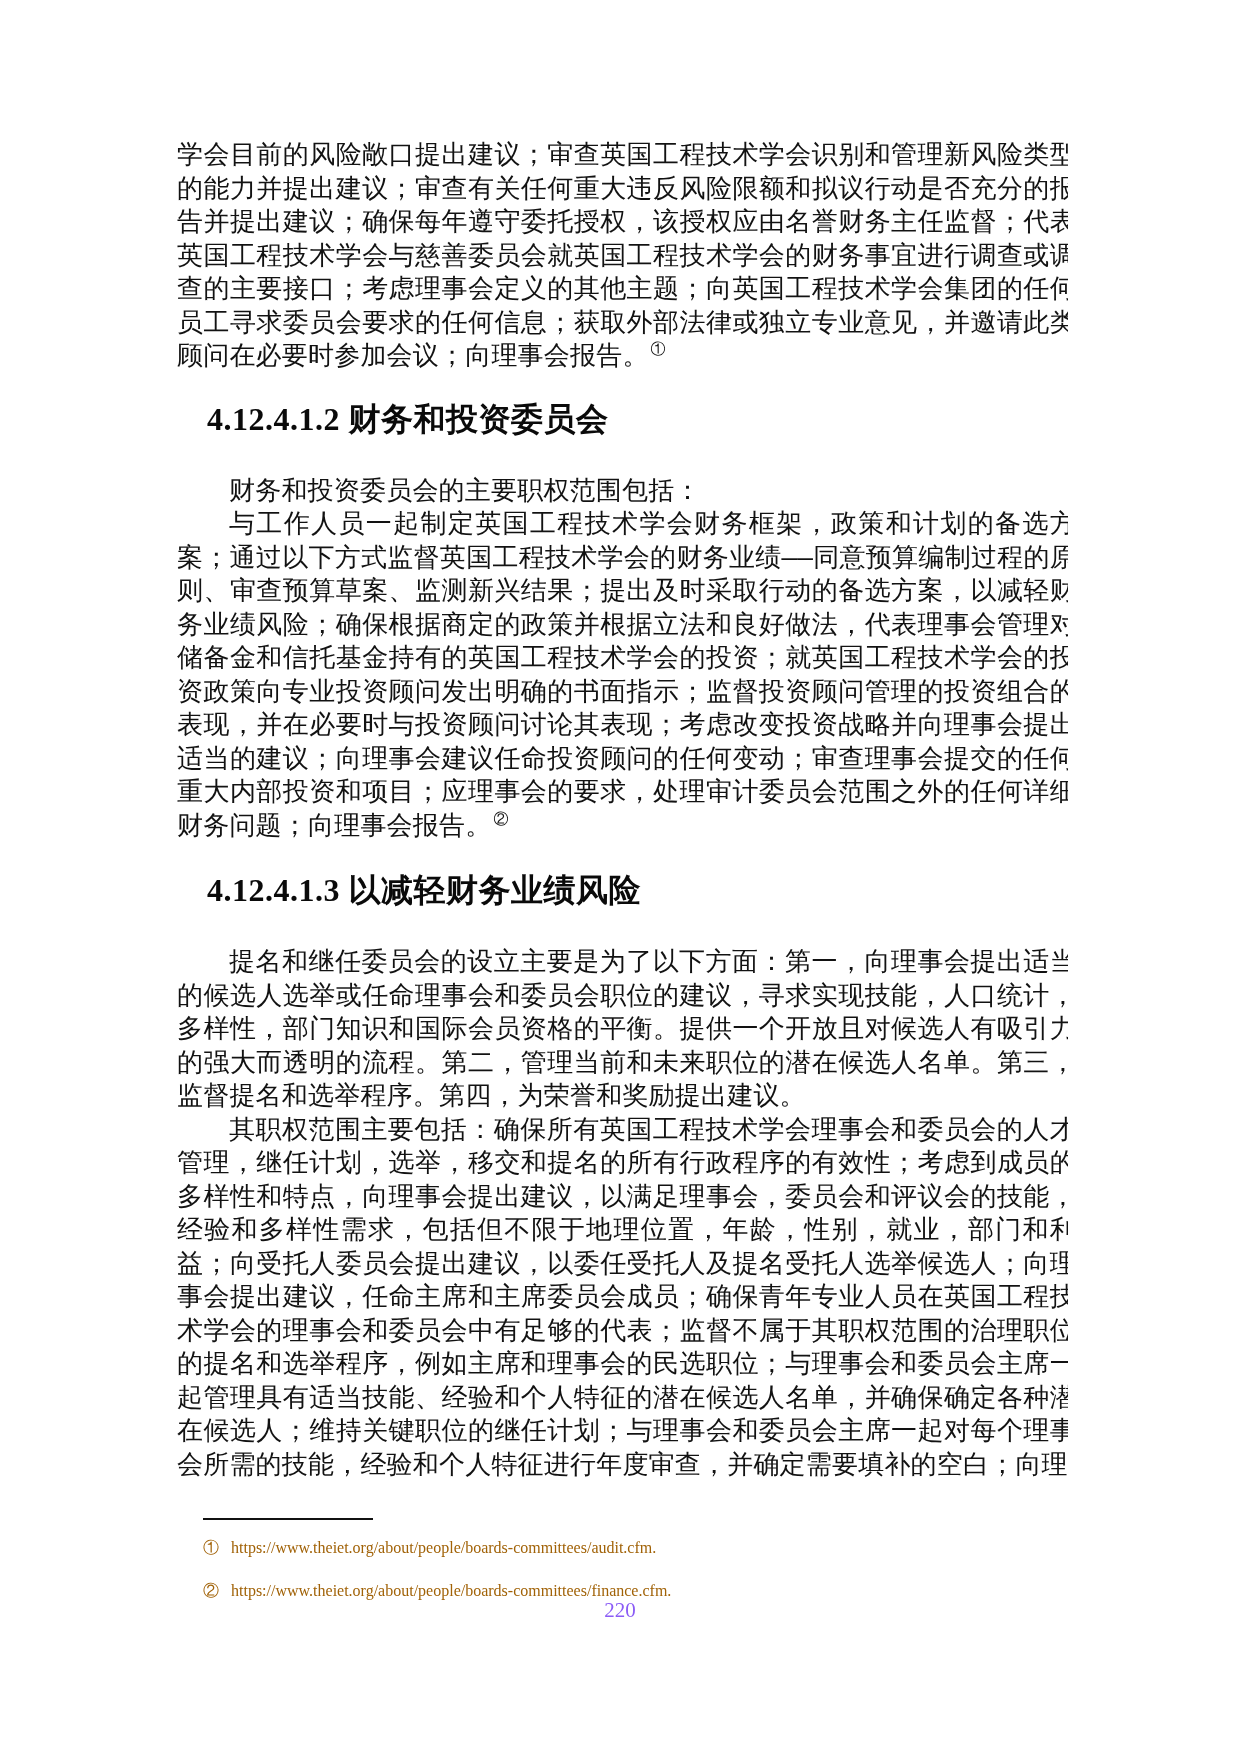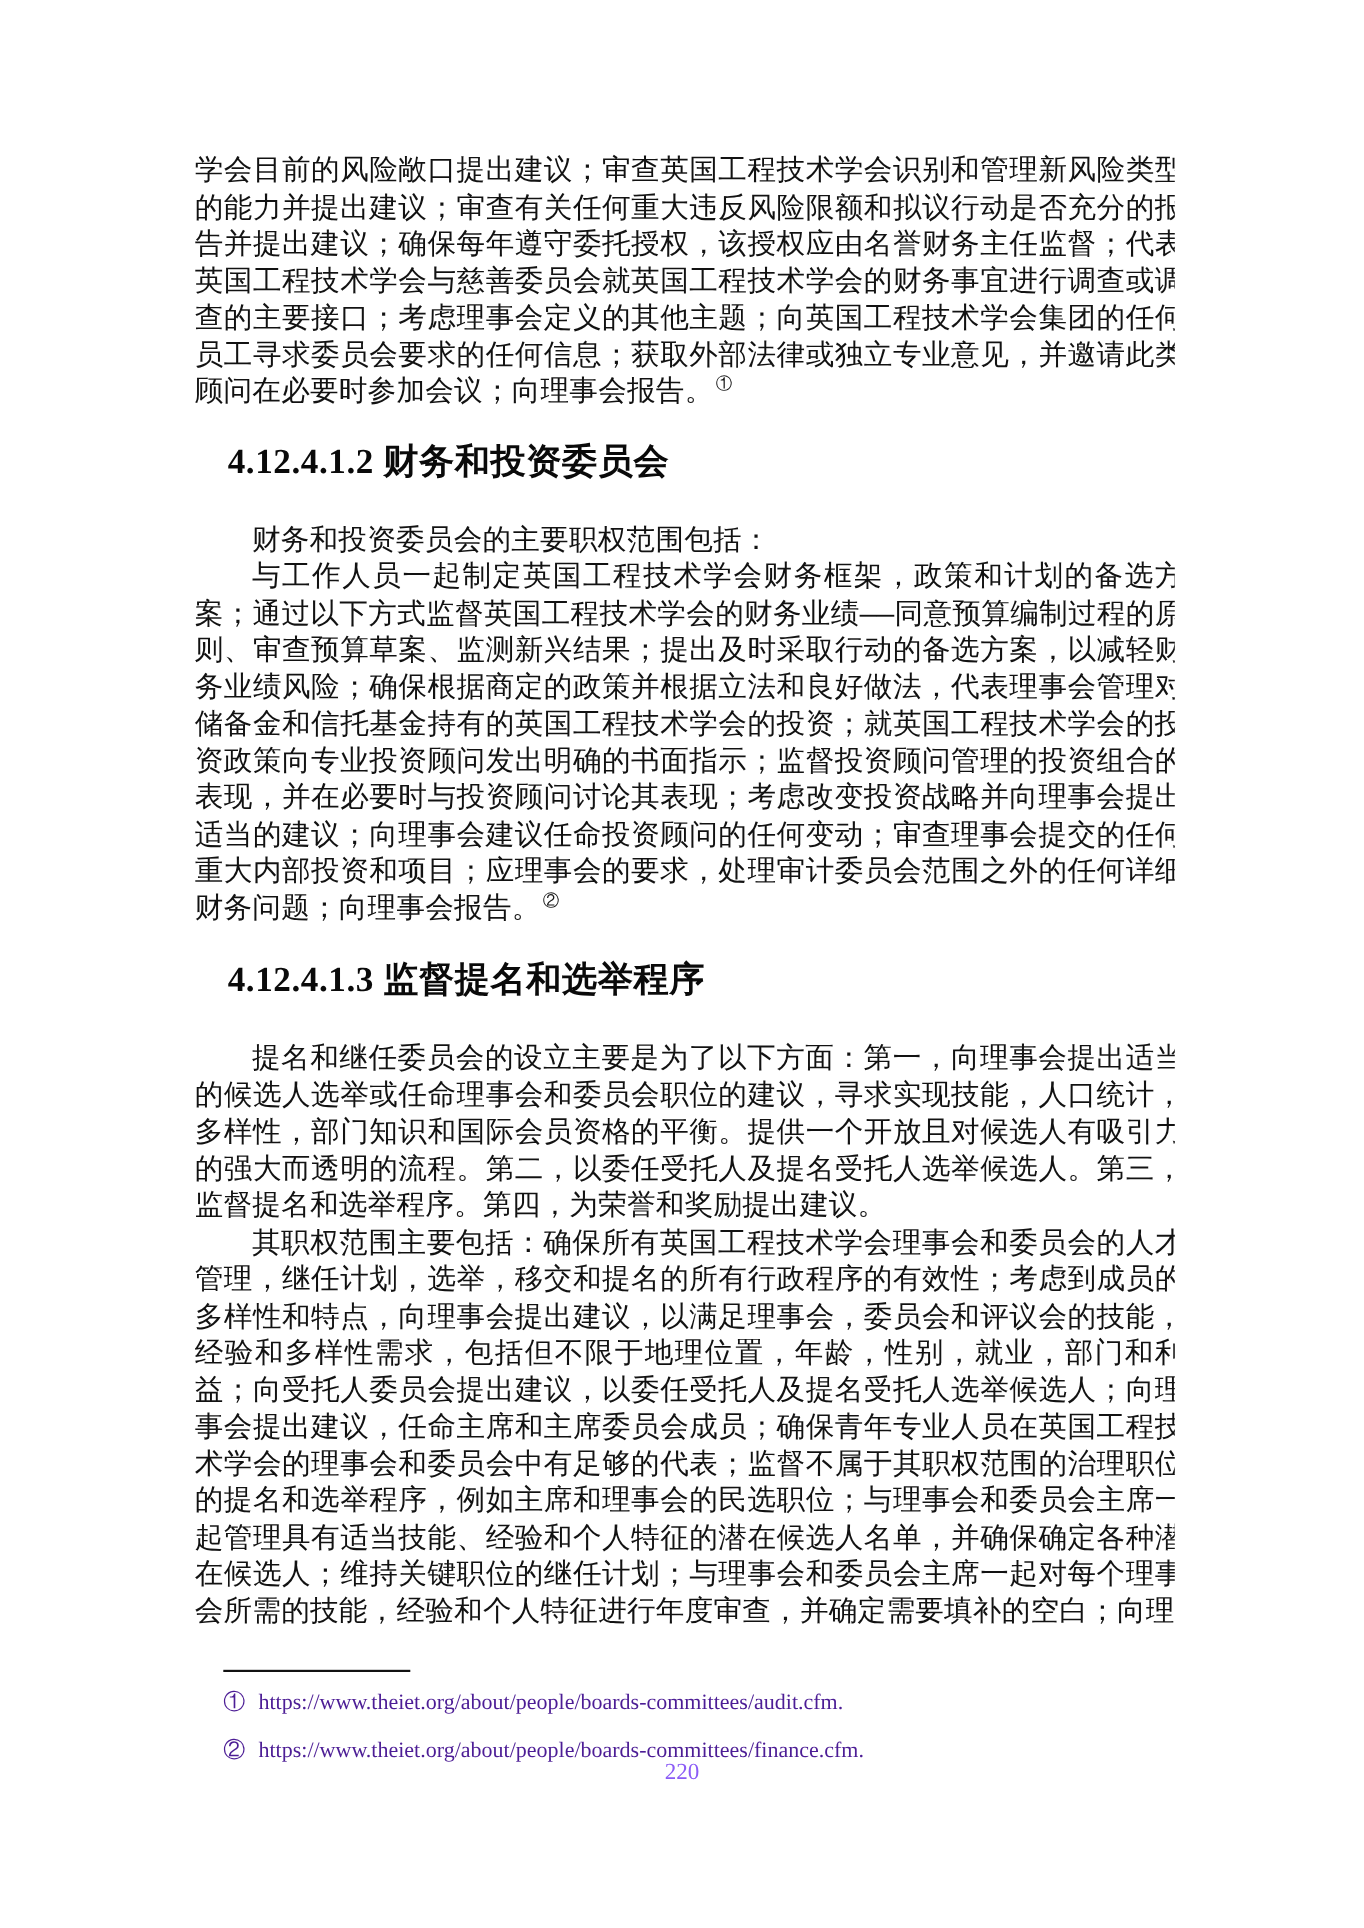--- a/index.html
+++ b/index.html
@@ -52,24 +52,24 @@
     top: 1518px;
     width: 880px;
   }
   .footnote-rule {
     width: 170px;
     border: none;
     border-top: 2px solid #111;
     margin: 0 0 16px 0;
   }
   .footnote-item {
-    font-size: 20px;
+    font-size: 16px;
     line-height: 24px;
     margin: 0 0 19px 0;
-    color: #4c1d95;
+    color: #a16207;
     font-family: "Liberation Serif", "DejaVu Serif", serif;
   }
   .footnote-item .fn-marker {
     display: inline-block;
     margin-right: 12px;
   }
   .page-number {
     position: absolute;
     left: 0;
     top: 1598px;
@@ -87,23 +87,23 @@
   <div class="content">
 
     <p class="body-par"><span>学会目前的风险敞口提出建议；审查英国工程技术学会识别和管理新风险类型的能力并提出建议；审查有关任何重大违反风险限额和拟议行动是否充分的报告并提出建议；确保每年遵守委托授权，该授权应由名誉财务主任监督；代表英国工程技术学会与慈善委员会就英国工程技术学会的财务事宜进行调查或调查的主要接口；考虑理事会定义的其他主题；向英国工程技术学会集团的任何员工寻求委员会要求的任何信息；获取外部法律或独立专业意见，并邀请此类顾问在必要时参加会议；向理事会报告。</span><sup class="fn-ref">①</sup></p>
 
     <h2 class="section-heading">4.12.4.1.2 财务和投资委员会</h2>
 
     <p class="body-par indent"><span>财务和投资委员会的主要职权范围包括：</span></p>
 
     <p class="body-par indent"><span>与工作人员一起制定英国工程技术学会财务框架，政策和计划的备选方案；通过以下方式监督英国工程技术学会的财务业绩——同意预算编制过程的原则、审查预算草案、监测新兴结果；提出及时采取行动的备选方案，以减轻财务业绩风险；确保根据商定的政策并根据立法和良好做法，代表理事会管理对储备金和信托基金持有的英国工程技术学会的投资；就英国工程技术学会的投资政策向专业投资顾问发出明确的书面指示；监督投资顾问管理的投资组合的表现，并在必要时与投资顾问讨论其表现；考虑改变投资战略并向理事会提出适当的建议；向理事会建议任命投资顾问的任何变动；审查理事会提交的任何重大内部投资和项目；应理事会的要求，处理审计委员会范围之外的任何详细财务问题；向理事会报告。</span><sup class="fn-ref">②</sup></p>
 
-    <h2 class="section-heading">4.12.4.1.3 监督提名和选举程序</h2>
+    <h2 class="section-heading">4.12.4.1.3 以减轻财务业绩风险</h2>
 
-    <p class="body-par indent"><span>提名和继任委员会的设立主要是为了以下方面：第一，向理事会提出适当的候选人选举或任命理事会和委员会职位的建议，寻求实现技能，人口统计，多样性，部门知识和国际会员资格的平衡。提供一个开放且对候选人有吸引力的强大而透明的流程。第二，以委任受托人及提名受托人选举候选人。第三，监督提名和选举程序。第四，为荣誉和奖励提出建议。</span></p>
+    <p class="body-par indent"><span>提名和继任委员会的设立主要是为了以下方面：第一，向理事会提出适当的候选人选举或任命理事会和委员会职位的建议，寻求实现技能，人口统计，多样性，部门知识和国际会员资格的平衡。提供一个开放且对候选人有吸引力的强大而透明的流程。第二，管理当前和未来职位的潜在候选人名单。第三，监督提名和选举程序。第四，为荣誉和奖励提出建议。</span></p>
 
     <p class="body-par indent"><span>其职权范围主要包括：确保所有英国工程技术学会理事会和委员会的人才管理，继任计划，选举，移交和提名的所有行政程序的有效性；考虑到成员的多样性和特点，向理事会提出建议，以满足理事会，委员会和评议会的技能，经验和多样性需求，包括但不限于地理位置，年龄，性别，就业，部门和利益；向受托人委员会提出建议，以委任受托人及提名受托人选举候选人；向理事会提出建议，任命主席和主席委员会成员；确保青年专业人员在英国工程技术学会的理事会和委员会中有足够的代表；监督不属于其职权范围的治理职位的提名和选举程序，例如主席和理事会的民选职位；与理事会和委员会主席一起管理具有适当技能、经验和个人特征的潜在候选人名单，并确保确定各种潜在候选人；维持关键职位的继任计划；与理事会和委员会主席一起对每个理事会所需的技能，经验和个人特征进行年度审查，并确定需要填补的空白；向理</span></p>
 
   </div>
 
   <div class="footnotes">
     <hr class="footnote-rule">
 
     <div class="footnote-item"><span class="fn-marker">①</span><span>https://www.theiet.org/about/people/boards-committees/audit.cfm.</span></div>
 

